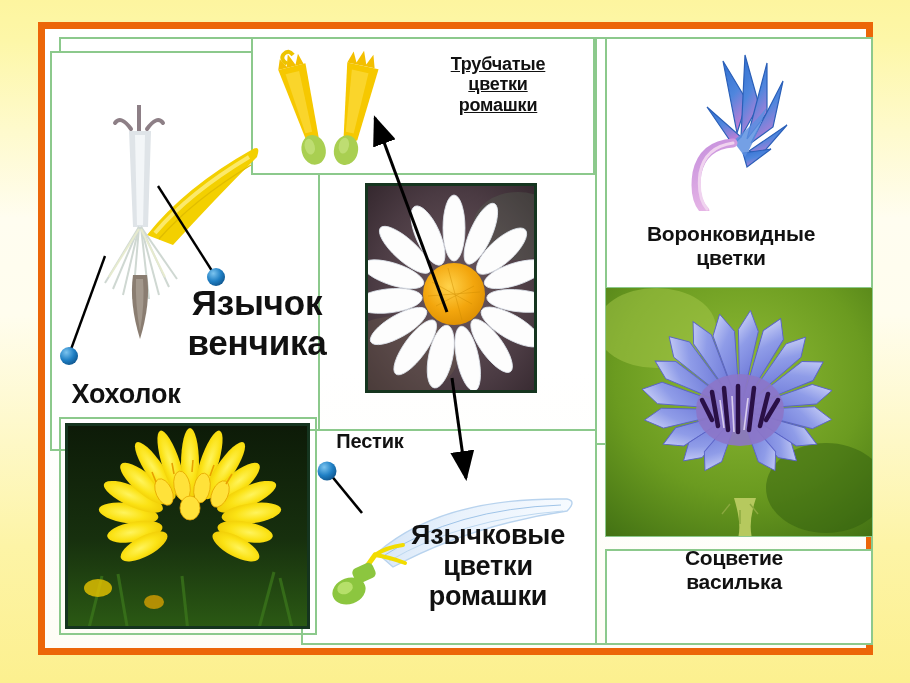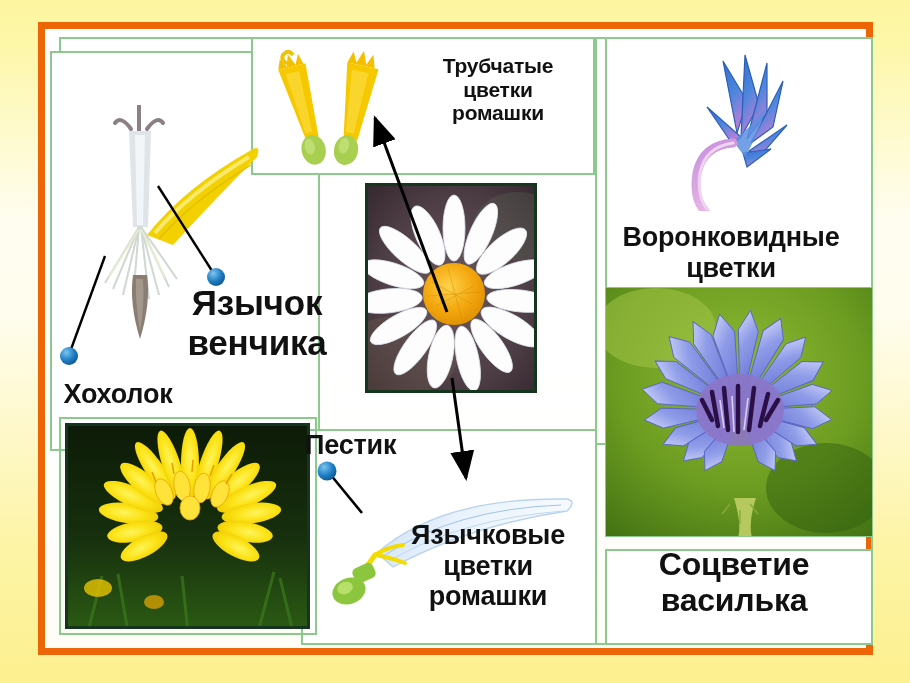--- a/index.html
+++ b/index.html
@@ -491,32 +491,32 @@
     <path d="M105 256 L70 352" stroke="#000000" stroke-width="2.4" fill="none"></path>
     <circle cx="69" cy="356" r="9" fill="url(#pinGrad)"></circle>
   </g>
 
   <g>
     <path d="M362 513 L330 474" stroke="#000000" stroke-width="2.6" fill="none"></path>
     <circle cx="327" cy="471" r="9.5" fill="url(#pinGrad)"></circle>
   </g>
 </svg>
 
-<div class="caption" style="left:398px; top:54px; width:200px; font-size:21px;">Трубчатые
+<div class="caption" style="left:398px; top:54px; width:200px; font-size:18px;text-decoration:underline;">Трубчатые
 цветки
 ромашки</div>
 
 <div class="caption" style="left:182px; top:283px; width:150px; font-size:35px;">Язычок
 венчика</div>
 
-<div class="caption" style="left:44px; top:379px; width:148px; font-size:27px;">Хохолок</div>
-
-<div class="caption" style="left:600px; top:222px; width:262px; font-size:27px;">Воронковидные
+<div class="caption" style="left:52px; top:379px; width:148px; font-size:27px;">Хохолок</div>
+
+<div class="caption" style="left:600px; top:222px; width:262px; font-size:21px;">Воронковидные
 цветки</div>
 
-<div class="caption" style="left:305px; top:430px; width:130px; font-size:27px; text-align:left;">Пестик</div>
+<div class="caption" style="left:305px; top:430px; width:130px; font-size:20px; text-align:center;">Пестик</div>
 
 <div class="caption" style="left:398px; top:520px; width:180px; font-size:27px;">Язычковые
 цветки
 ромашки</div>
 
-<div class="caption" style="left:610px; top:546px; width:248px; font-size:32px;">Соцветие
+<div class="caption" style="left:610px; top:546px; width:248px; font-size:21px;">Соцветие
 василька</div>
 
 </body></html>

